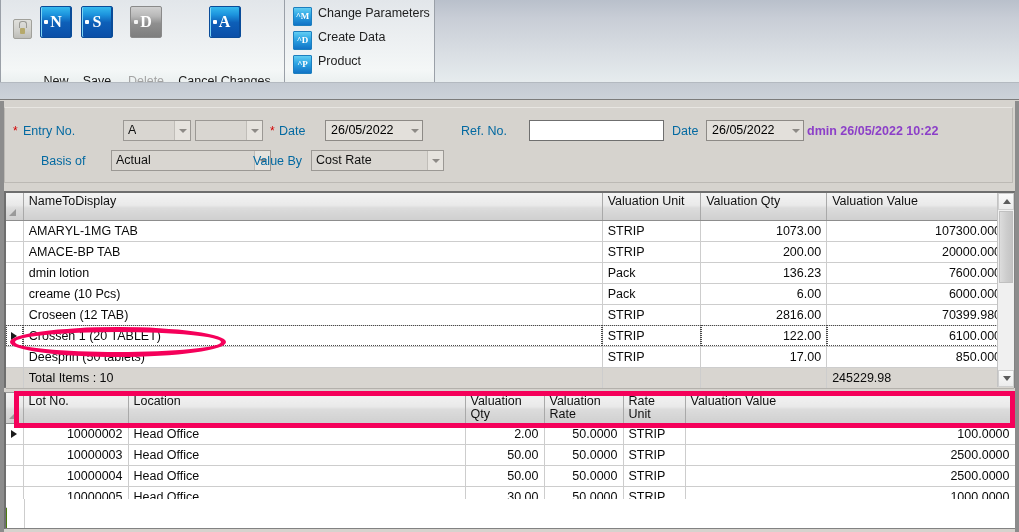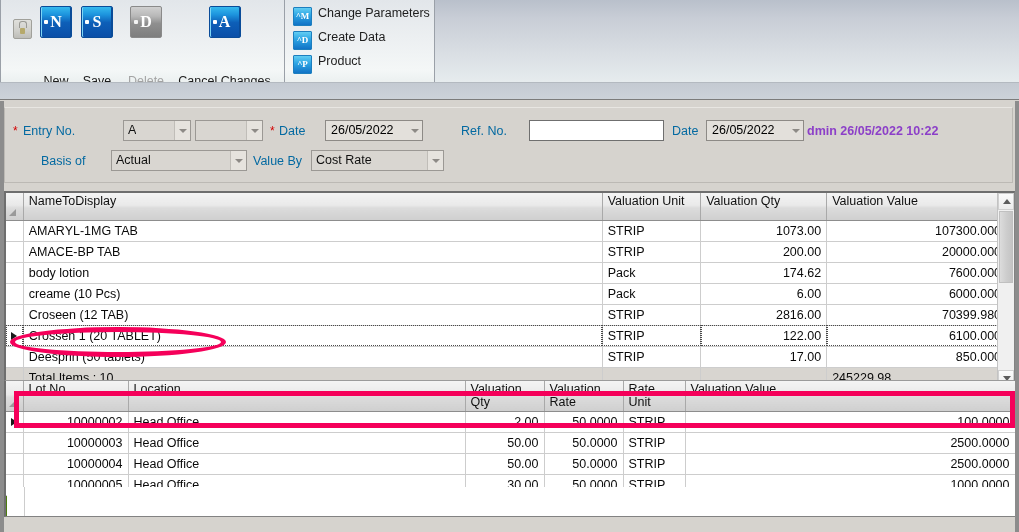--- a/index.html
+++ b/index.html
@@ -272,21 +272,21 @@
     background: #4d7c0f;
     border: 1px solid #828282;
   }
   .grid-main {
     left: 4px; top: 191px;
     width: 1011px; height: 197px;
     border-top: 2px solid #6e6e6e;
     border-left: 2px solid #6e6e6e;
   }
   .grid-detail {
-    left: 4px; top: 380px;
+    left: 4px; top: 392px;
     width: 1011px; height: 137px;
     border-top: 1px solid #9b9b9b;
     border-left: 2px solid #6e6e6e;
   }
 
   table.g {
     border-collapse: collapse;
     table-layout: fixed;
     width: 100%;
     font-size: 12.5px;
@@ -513,21 +513,21 @@
 
       <span class="f-label" style="left:667px; top:16px;">Date</span>
       <div class="datebox" style="left:701px; top:12px; width:98px;">
         <span class="val">26/05/2022</span>
         <span class="arrow"></span>
       </div>
 
       <span class="stamp" style="left:802px; top:16px;">dmin 26/05/2022 10:22</span>
 
       <span class="f-label" style="left:36px; top:46px;">Basis of</span>
-      <div class="combo" style="left:106px; top:42px; width:136px;padding-left:36px;">
+      <div class="combo" style="left:106px; top:42px; width:160px;padding-left:36px;">
         <span class="val">Actual</span>
         <span class="arrow"></span>
       </div>
 
       <span class="f-label" style="left:248px; top:46px;">Value By</span>
       <div class="combo" style="left:306px; top:42px; width:133px;">
         <span class="val">Cost Rate</span>
         <span class="arrow"></span>
       </div>
     </div>
@@ -561,23 +561,23 @@
         </tr>
         <tr>
           <td class="gutter"></td>
           <td>AMACE-BP TAB</td>
           <td>STRIP</td>
           <td class="num">200.00</td>
           <td class="num">20000.0000</td>
         </tr>
         <tr>
           <td class="gutter"></td>
-          <td>body lotion</td>
+          <td>dmin lotion</td>
           <td>Pack</td>
-          <td class="num">174.62</td>
+          <td class="num">136.23</td>
           <td class="num">7600.0000</td>
         </tr>
         <tr>
           <td class="gutter"></td>
           <td>creame (10 Pcs)</td>
           <td>Pack</td>
           <td class="num">6.00</td>
           <td class="num">6000.0000</td>
         </tr>
         <tr>

